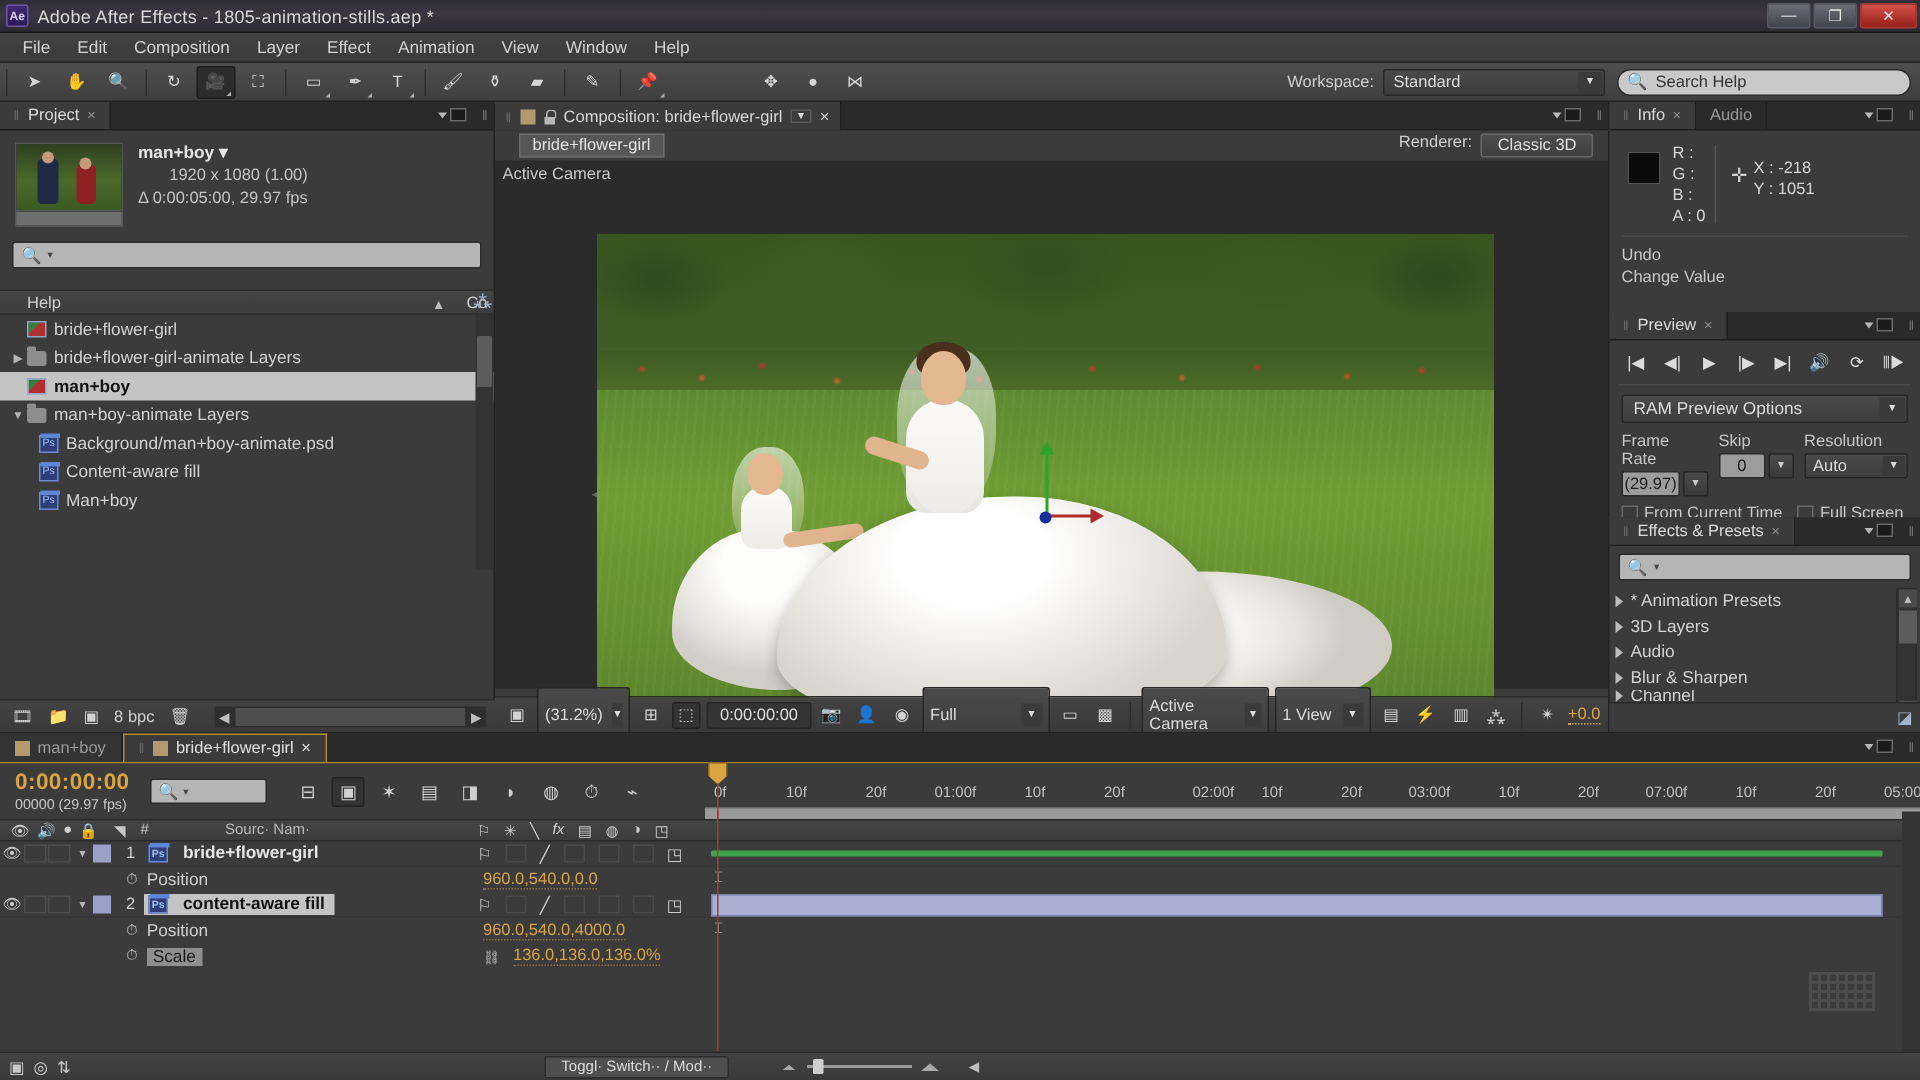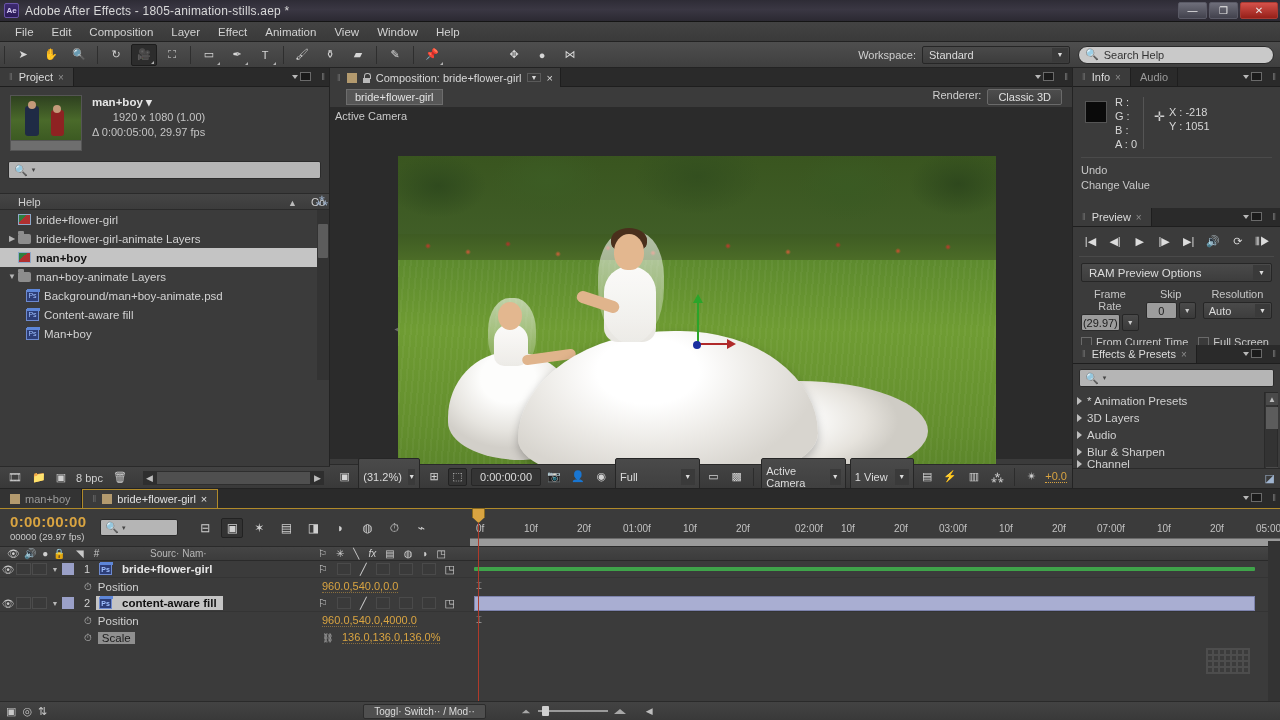--- a/index.html
+++ b/index.html
@@ -272,21 +272,21 @@
 
   #preview-panel { left:1072px; top:208px; width:208px; height:137px; border-left:1px solid #232323;}
   .pv-transport { display:flex;align-items:center;justify-content:space-between;padding:6px 8px 4px 8px;}
   .pv-btn{width:19px;height:17px;display:flex;align-items:center;justify-content:center;color:#dcdcdc;font-size:11px;}
   .pv-divider{height:1px;background:#4a4a4a;margin:2px 6px 6px 6px;}
   .pv-ramopts { margin:0 8px; height:19px; background:linear-gradient(180deg,#4a4a4a,#3d3d3d);
     border:1px solid #262626;border-radius:2px;display:flex;align-items:center;padding-left:7px;
     font-size:11.5px;color:#dcdcdc;position:relative;}
   .pv-ramopts .arw{position:absolute;right:1px;top:1px;width:17px;height:15px;background:#3a3a3a;
     display:flex;align-items:center;justify-content:center;font-size:7px;}
-  .pv-grid { display:flex; gap:7px; padding:6px 8px 0 8px;text-align:center; }
+  .pv-grid { display:flex; gap:7px; padding:6px 8px 0 8px; }
   .pv-lbl { font-size:11px;color:#c6c6c6; margin-bottom:2px;}
   .pv-num { height:17px;background:#9c9c9c;border:1px solid #2b2b2b;border-radius:2px;
     display:flex;align-items:center;justify-content:center;font-size:11px;color:#1c1c1c;}
   .pv-dd { width:17px;height:17px;background:linear-gradient(180deg,#4a4a4a,#3a3a3a);border:1px solid #262626;
     display:flex;align-items:center;justify-content:center;font-size:7px;color:#ccc;border-radius:2px;}
   .pv-sel { height:17px;background:linear-gradient(180deg,#4a4a4a,#3d3d3d);border:1px solid #262626;border-radius:2px;
     display:flex;align-items:center;padding-left:5px;font-size:11px;color:#dcdcdc;position:relative;}
   .pv-sel .arw{position:absolute;right:1px;top:1px;width:15px;height:13px;background:#3a3a3a;display:flex;align-items:center;justify-content:center;font-size:7px;}
   .pv-checks{display:flex;gap:10px;padding:5px 8px 0 8px;align-items:center;}
   .cbx{width:11px;height:11px;background:#3a3a3a;border:1px solid #6a6a6a;margin-right:4px;}

